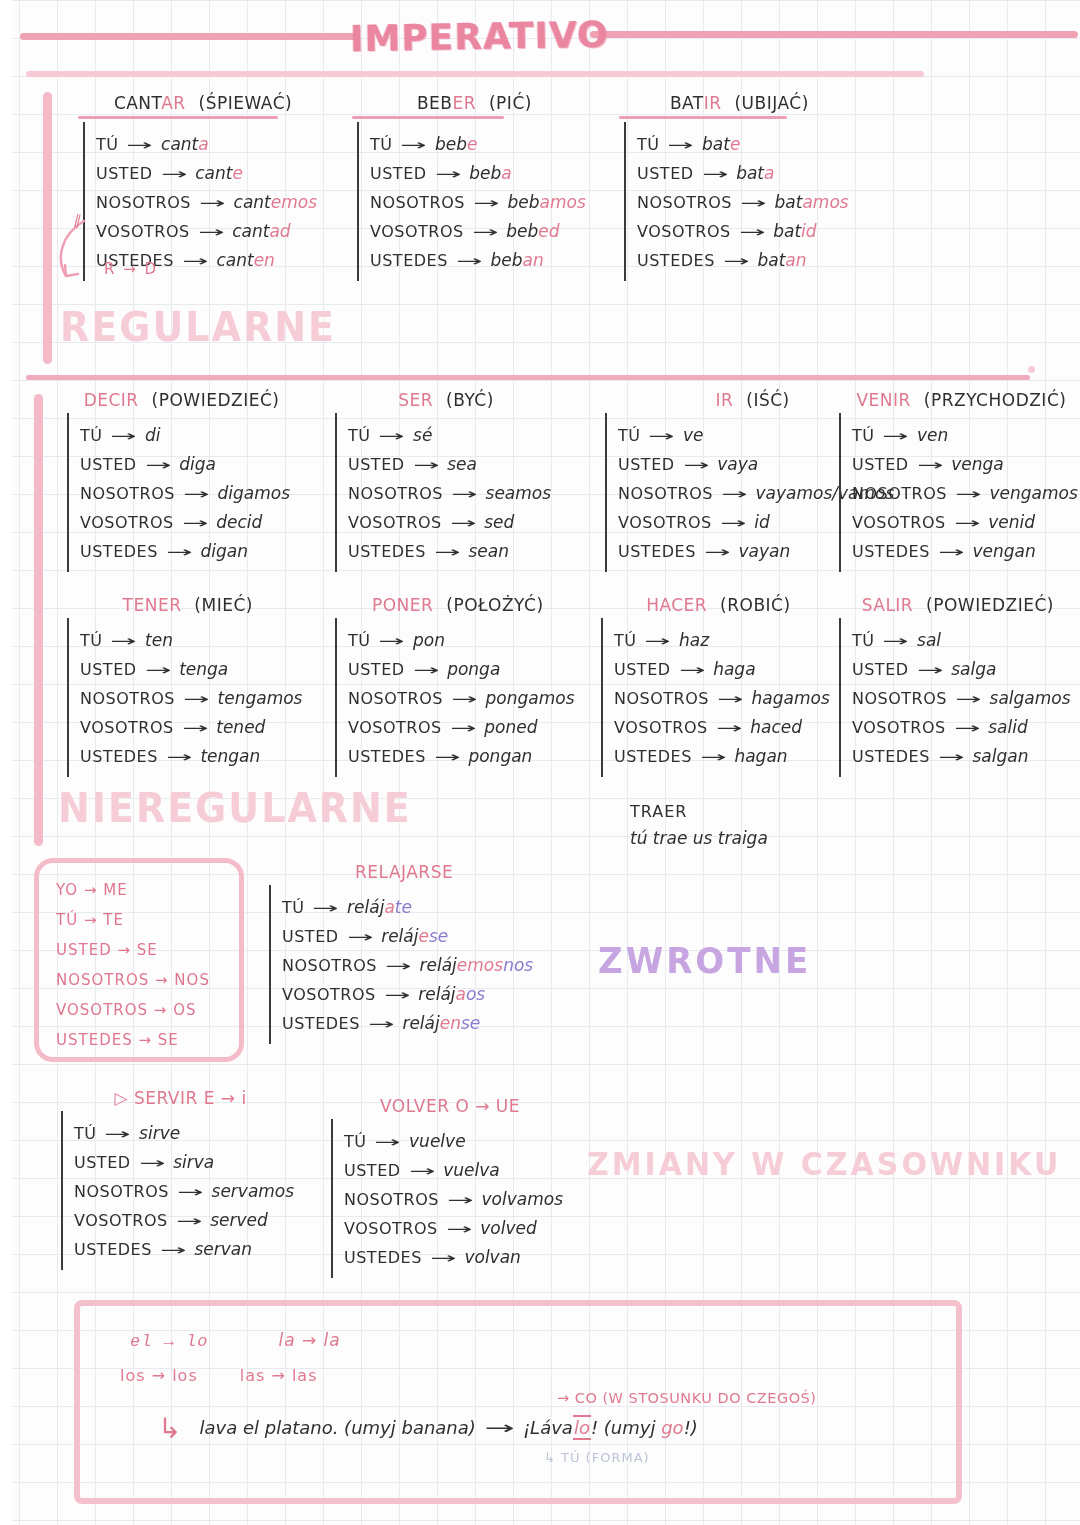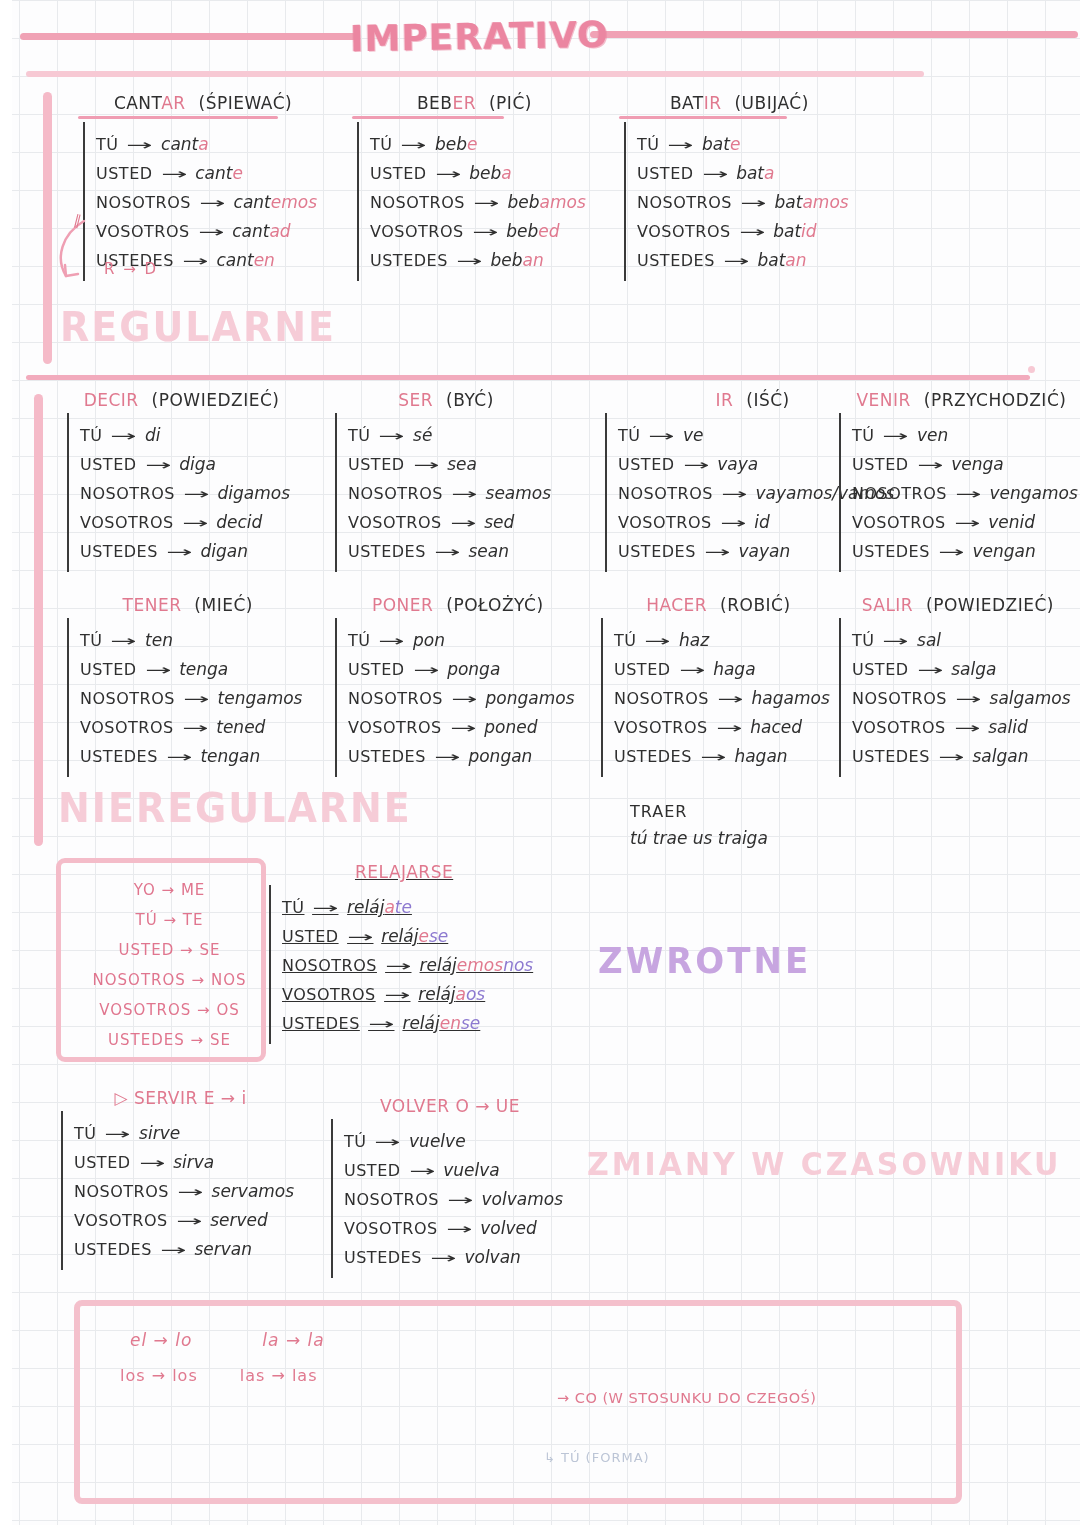--- a/index.html
+++ b/index.html
@@ -64,47 +64,47 @@
   #blk-beber{left:340px;top:93px;}
   #blk-batir{left:607px;top:93px;}
   #blk-decir{left:50px;top:390px;}
   #blk-ser{left:318px;top:390px;}
   #blk-ir{left:588px;top:390px;}
   #blk-venir{left:822px;top:390px;}
   #blk-tener{left:50px;top:595px;}
   #blk-poner{left:318px;top:595px;}
   #blk-hacer{left:584px;top:595px;}
   #blk-salir{left:822px;top:595px;}
-  #blk-relajarse{left:252px;top:862px;text-decoration:underline;}
+  #blk-relajarse{left:252px;top:862px;}
   #blk-servir{left:44px;top:1088px;}
   #blk-volver{left:314px;top:1096px;}
   
   .seg-ink{color:var(--ink);}
   .seg-pink{color:var(--pink);}
   .seg-purple{color:var(--purple);}
   .seg-exarrow{color:var(--pink);font-size:28px;margin-right:18px;vertical-align:-4px;}
   .seg-arr{display:inline-block;transform:scaleX(2);margin:0 16px;color:var(--ink);}
   .seg-lo{color:var(--pink);border-top:2px solid var(--pink);border-bottom:2px solid var(--pink);padding:0 1px;}
   
   #regular-note{left:92px;top:260px;color:var(--pink);font-size:15px;letter-spacing:2px;}
   #tick-mark{left:62px;top:212px;color:var(--pink);font-size:14px;transform:rotate(14deg);}
   #curved-arrow{left:42px;top:218px;}
   
   #traer{left:618px;top:802px;}
   #traer-name{font-size:16px;letter-spacing:1px;}
   #traer-forms{font-size:17px;font-style:italic;margin-top:7px;}
   
-  #reflexive-box{left:44px;top:858px;width:200px;height:194px;border:5px solid #f4bcc9;border-radius:9px;text-align:center;}
+  #reflexive-box{left:22px;top:858px;width:200px;height:194px;border:5px solid #f4bcc9;border-radius:19px;}
   #reflexive-rows{padding:12px 0 0 17px;}
   .refrow{color:#e0758e;font-size:15px;letter-spacing:1px;line-height:30px;white-space:nowrap;}
   
   #bottom-box{left:62px;top:1300px;width:876px;height:192px;border:6px solid #f4c0cc;border-radius:8px;}
   #articles-l1{left:118px;top:1330px;color:#e0758e;font-size:17px;font-style:italic;letter-spacing:1px;}
   #articles-l2{left:108px;top:1366px;color:#e0758e;font-size:16px;letter-spacing:1px;}
-  #articles-l1 span:first-child{margin-right:70px;}
+  #articles-l1 span:first-child{margin-right:70px;font-family:Liberation Mono, monospace;}
   #articles-l2 span:first-child{margin-right:42px;}
   #example-line{left:146px;top:1412px;font-size:18px;font-style:italic;white-space:nowrap;}
   #annotation-top{left:545px;top:1390px;color:var(--pink);font-size:14.5px;letter-spacing:.5px;white-space:nowrap;}
   #annotation-bottom{left:532px;top:1450px;color:var(--lavender);font-size:13px;letter-spacing:1px;white-space:nowrap;}
 </style>
 </head>
 <body>
 
 <div class="page">
 
@@ -575,15 +575,16 @@
         </div>
       </div>
     </div>
 
   <div class="abs bigheading" id="heading-stem">ZMIANY W CZASOWNIKU</div>
 
   <div class="abs" id="bottom-box"></div>
   <div class="abs" id="articles-l1"><span class="seg-pink">el → lo</span><span class="seg-pink">la → la</span></div>
   <div class="abs" id="articles-l2"><span class="seg-pink">los → los</span><span class="seg-pink">las → las</span></div>
   <div class="abs" id="annotation-top">→ CO (W STOSUNKU DO CZEGOŚ)</div>
+  <div class="abs" id="example-line"><span class="seg-exarrow">↳</span><span class="seg-ink">lava el platano. (umyj banana)</span><span class="seg-arr">→</span><span class="seg-ink">¡Láva</span><span class="seg-lo">lo</span><span class="seg-ink">! (umyj </span><span class="seg-pink">go</span><span class="seg-ink">!)</span></div>
   <div class="abs" id="annotation-bottom">↳ TÚ (FORMA)</div>
 
 </div>
 
 </body></html>

